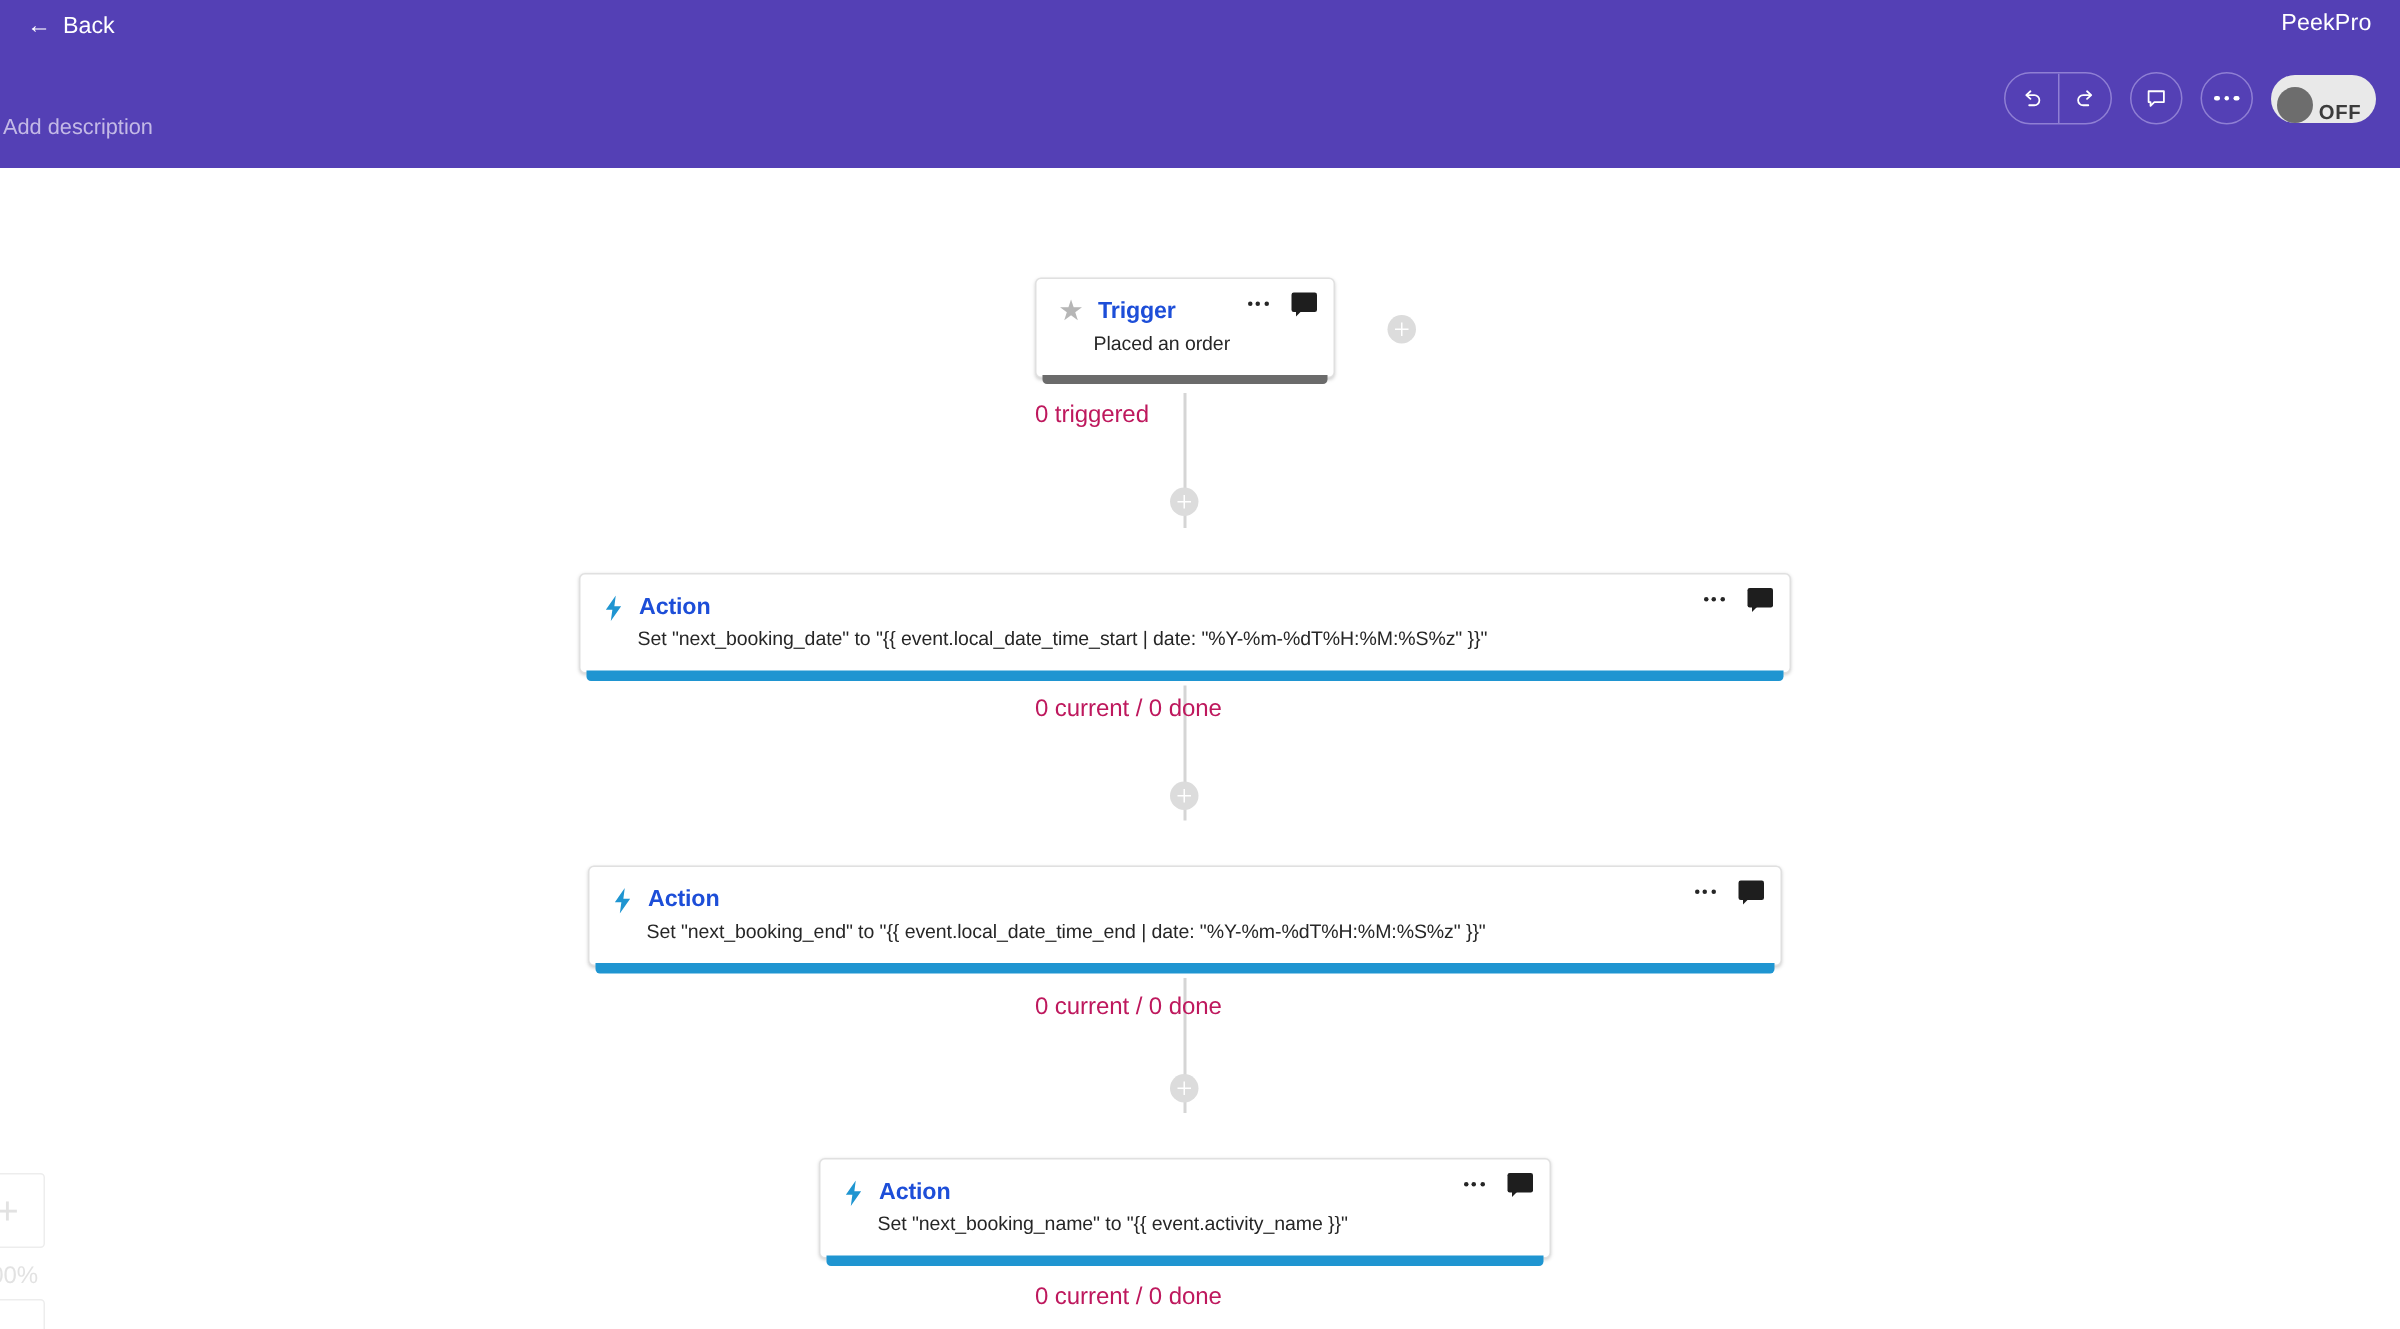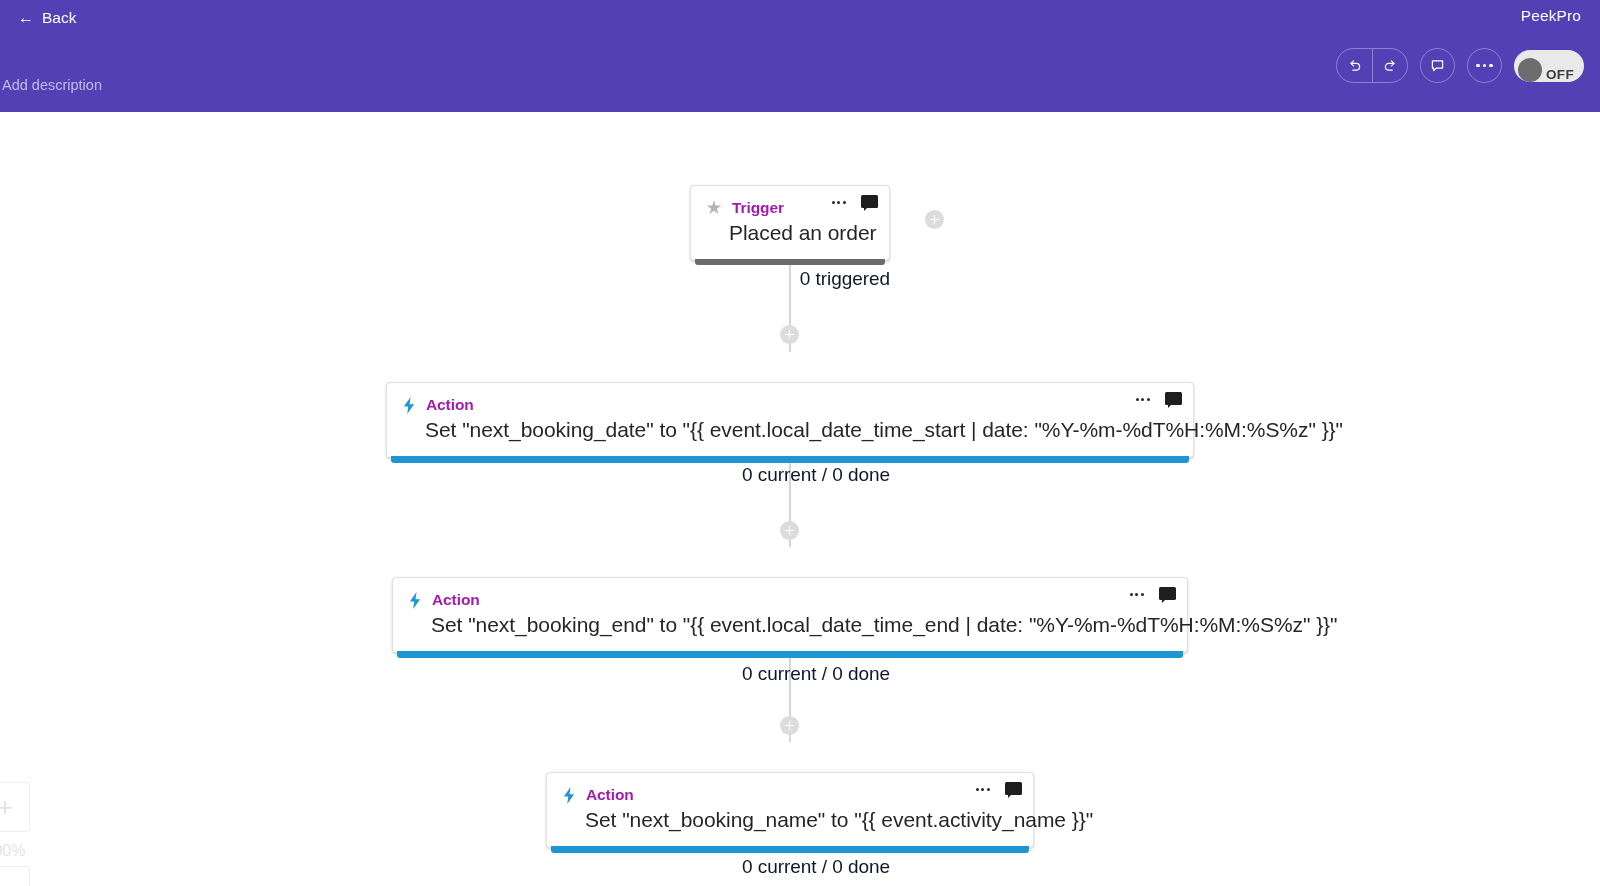--- a/index.html
+++ b/index.html
@@ -224,26 +224,26 @@
   }
 
   .card-head {
     display: flex;
     align-items: center;
     gap: 9px;
   }
   .card-title {
     font-size: 15.5px;
     font-weight: 700;
-    color: #a21caf;
+    color: #1d4ed8;
     letter-spacing: -0.1px;
   }
   .card-sub {
     margin-top: 4px;
-    font-size: 21px;
+    font-size: 13px;
     color: #262626;
     white-space: nowrap;
     letter-spacing: -0.05px;
   }
   .card-sub.indented { padding-left: 24px; }
 
   .star-icon {
     display: inline-block;
     width: 18px; height: 18px;
     color: #b6b6b6;
@@ -292,23 +292,23 @@
   .note-icon .tail {
     position: absolute;
     left: 2.5px; top: 11.5px;
     width: 0; height: 0;
     border-left: 4px solid #1e1e1e;
     border-bottom: 4px solid transparent;
   }
 
   .status-text {
     position: absolute;
-    font-size: 19px;
-    color: #0f172a;
-    text-align: right;
+    font-size: 16px;
+    color: #be185d;
+    text-align: left;
     white-space: nowrap;
     letter-spacing: -0.05px;
   }
 
   
   .zoom-ctl {
     position: absolute;
     left: -20px;
     bottom: -30px;
     width: 50px;

